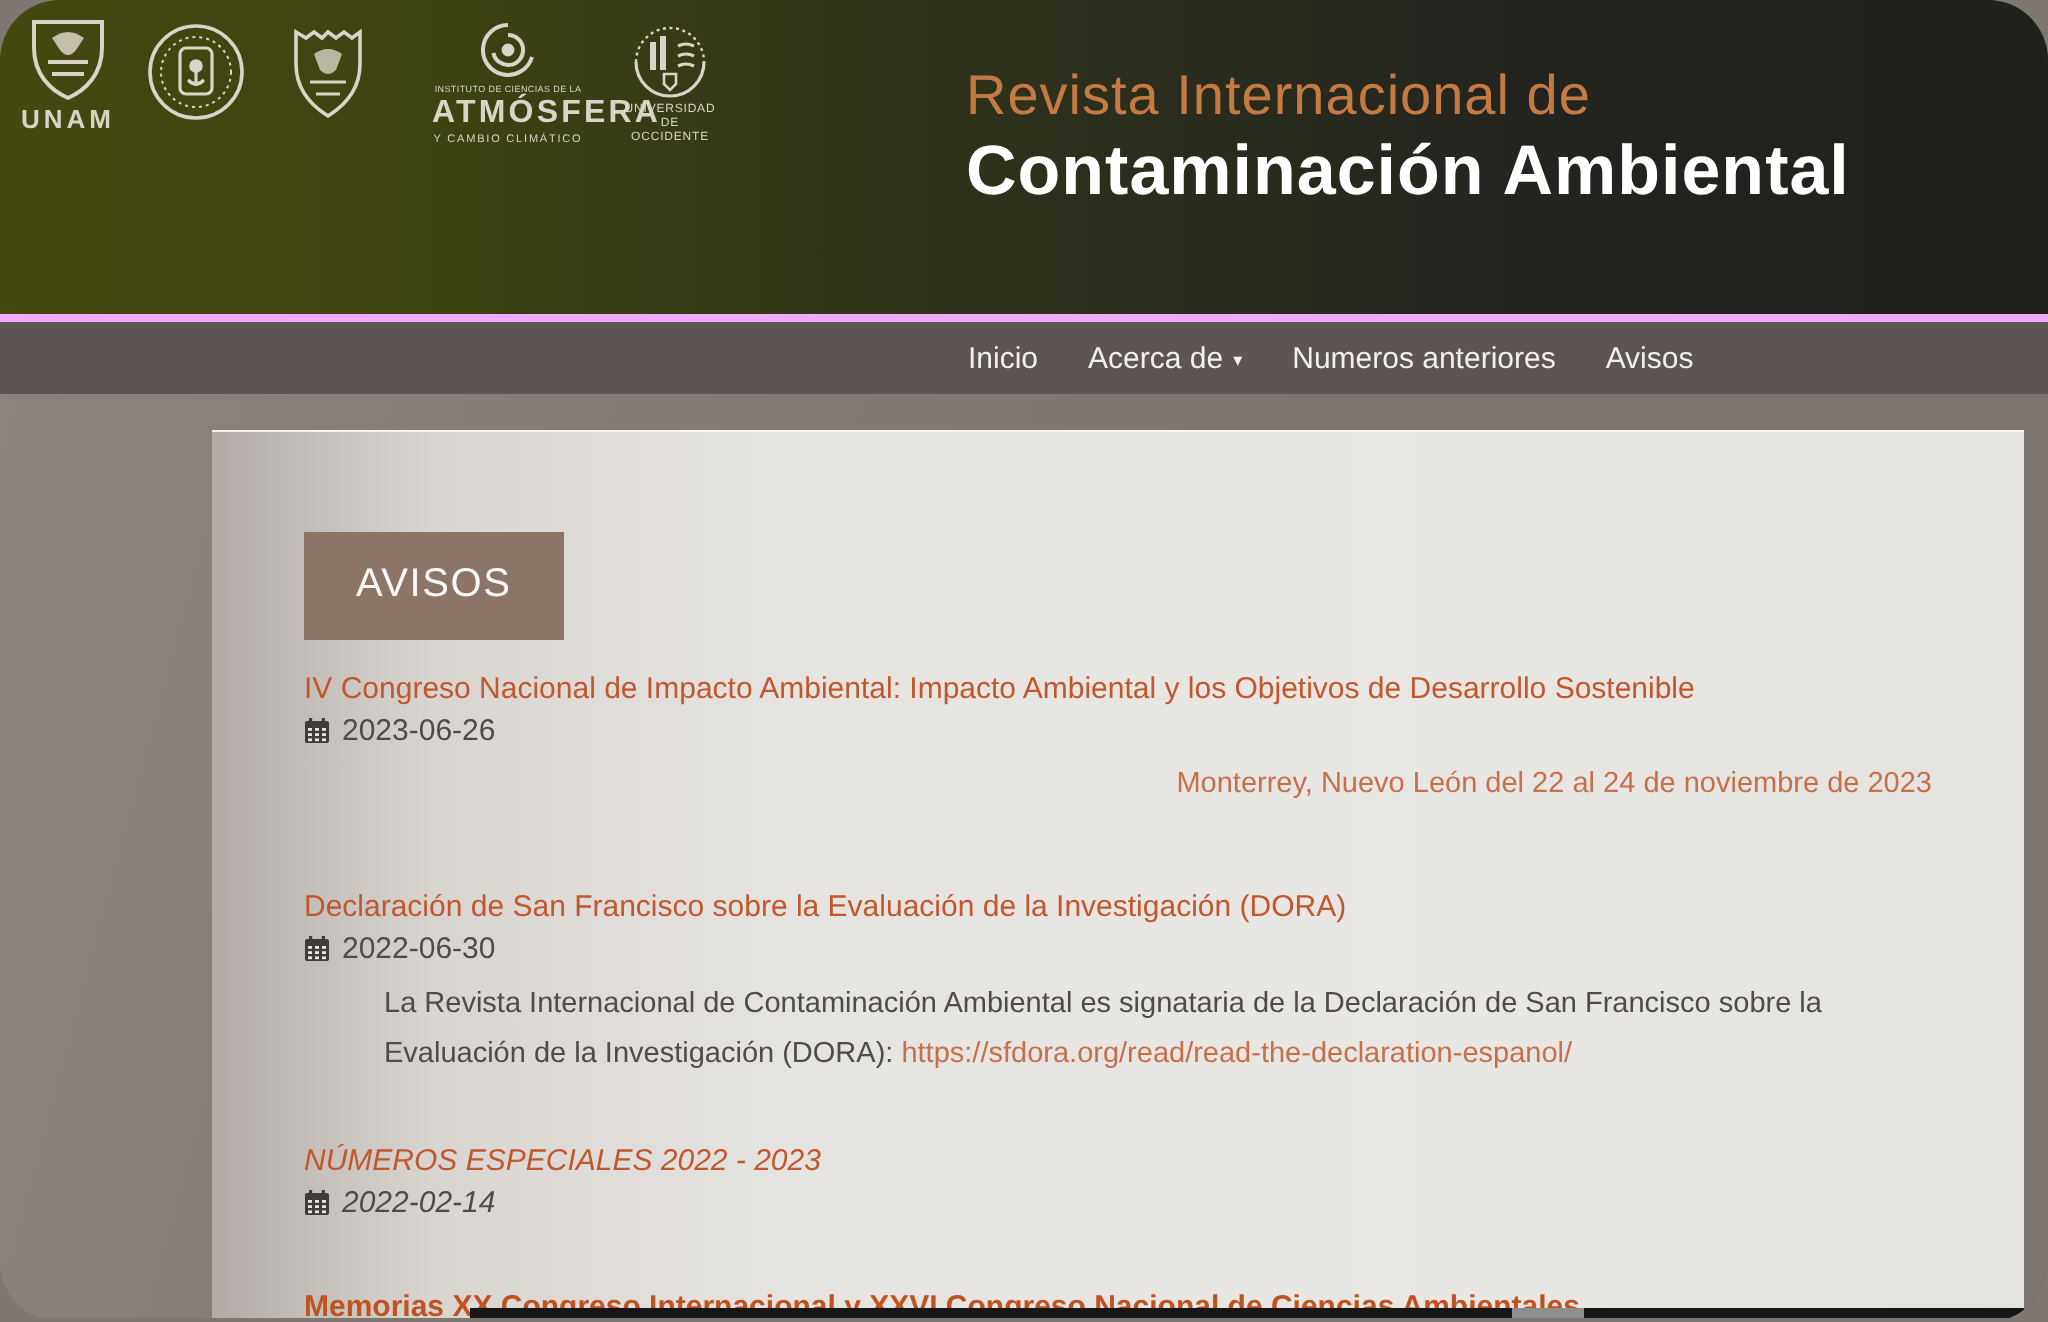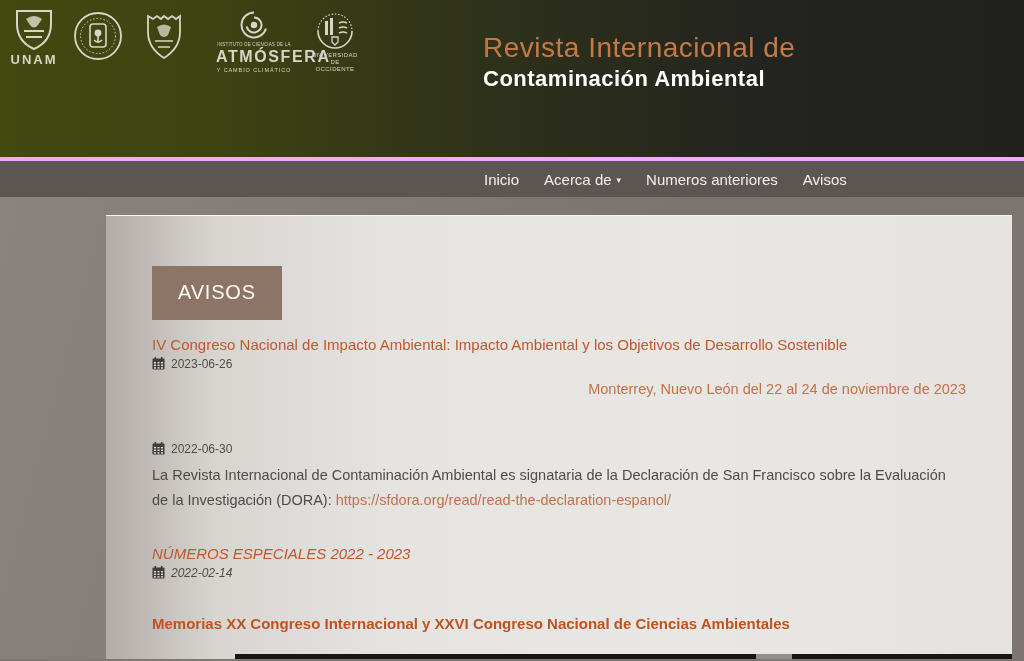--- a/index.html
+++ b/index.html
@@ -1,21 +1,21 @@
 <!DOCTYPE html>
 <html><head>
 <meta charset="utf-8">
 <style>
   * { margin:0; padding:0; box-sizing:border-box; }
   html,body { width:1024px; height:661px; overflow:hidden; }
   body {
     font-family:"Liberation Sans","DejaVu Sans",sans-serif;
     background:#7f7772;
   }
-  .viewport { width:1024px; height:661px; position:relative; overflow:hidden; }
+  .viewport { width:1024px; height:661px; position:relative; overflow:hidden;border-radius:30px; }
 
   
   .site-header {
     height:157px;
     background:linear-gradient(to right,#444910 0%,#3d4212 22%,#2d301b 50%,#232420 75%,#20211d 100%);
     position:relative;
   }
   .logos { position:absolute; top:9px; left:8px; display:flex; align-items:flex-start; color:#d9d5c6; }
   .logo { position:relative; text-align:center; }
   .logo svg { display:block; margin:0 auto; }
@@ -25,21 +25,21 @@
   .logo-seal3 { margin-left:18px; width:44px; padding-top:2px; }
   .logo-atmosfera { margin-left:30px; width:76px; padding-top:1px; }
   .logo-atmosfera .l-top { font-size:4.5px; letter-spacing:.2px; margin-top:2px; white-space:nowrap; }
   .logo-atmosfera .l-main { font-size:16px; font-weight:bold; letter-spacing:1.6px; margin-top:1px; }
   .logo-atmosfera .l-sub { font-size:5.5px; letter-spacing:.9px; margin-top:1px; }
   .logo-occidente { margin-left:16px; width:54px; padding-top:2px; }
   .logo-occidente .logo-label { font-size:6px; letter-spacing:.4px; line-height:7px; margin-top:1px; }
 
   .site-title { position:absolute; left:483px; top:33px; line-height:1.1; }
   .site-title .t1 { font-size:28px; color:#c57a44; letter-spacing:.5px; }
-  .site-title .t2 { font-size:22px; color:#ffffff; font-weight:bold; letter-spacing:.5px; margin-top:3px; }
+  .site-title .t2 { font-size:35px; color:#ffffff; font-weight:bold; letter-spacing:.5px; margin-top:3px; }
 
   
   .main-nav {
     height:40px; background:#5d5551; border-top:4px solid #f0abfc;
     display:flex; align-items:center; padding-left:484px;
   }
   .nav-item {
     color:#f2f0ee; font-size:15px; text-decoration:none; cursor:pointer;
     margin-right:25px; white-space:nowrap; display:flex; align-items:center;
   }
@@ -65,25 +65,25 @@
   }
   .announcement { }
   .announcement:nth-child(1){ margin-bottom:42px; }
   .announcement:nth-child(2){ margin-bottom:32px; }
   .announcement:nth-child(3){ margin-bottom:35px;font-style:italic; }
   .ann-title {
     display:inline-block; font-size:15px; color:#c2572c; text-decoration:none;
     line-height:18px; cursor:pointer;
   }
   .ann-title.bold { font-weight:bold; color:#c0521f; }
-  .date-row { display:flex; align-items:flex-start; margin-top:3px; color:#4e4b48; font-size:12px; }
+  .date-row { display:flex; align-items:center; margin-top:3px; color:#4e4b48; font-size:15px; }
   .date-row svg { margin-right:6px; display:block; }
   .ann-links { margin-top:7px; }
   .ann-link { display:block; font-size:14.5px; color:#c5704a; line-height:22px; text-decoration:none; cursor:pointer;text-align:right; }
-  .ann-body { margin-top:7px; font-size:14.5px; color:#4e4b48; line-height:25px; max-width:826px; }
+  .ann-body { margin-top:7px; font-size:14.5px; color:#4e4b48; line-height:25px; max-width:826px;margin-left:40px; }
   .ann-body a { color:#c5704a; text-decoration:none; cursor:pointer; }
   .cutoff {
     position:absolute; left:129px; right:0; bottom:0; height:5px;
     background:linear-gradient(to right,#161616 0,#161616 521px,#8e8e8c 521px,#8e8e8c 557px,#161616 557px,#161616 100%);
   }
 </style>
 </head>
 <body>
 
 <div class="viewport">
@@ -186,21 +186,21 @@
                   <rect x="9" y="7.6" width="2" height="1.4"></rect>
                   <rect x="2" y="10.2" width="2" height="1.4"></rect>
                   <rect x="5.5" y="10.2" width="2" height="1.4"></rect>
                   <rect x="9" y="10.2" width="2" height="1.4"></rect>
                 </g>
               </svg>
               <span>2023-06-26</span>
             </div><div class="ann-links">
               <a class="ann-link">Monterrey, Nuevo León del 22 al 24 de noviembre de 2023</a>
             </div></div>
-          <div class="announcement"><div class="date-row">
+          <div class="announcement"><a class="ann-title">Declaración de San Francisco sobre la Evaluación de la Investigación (DORA)</a><div class="date-row">
               <svg width="13" height="13" viewBox="0 0 13 13">
                 <rect x="0.5" y="1.5" width="12" height="11" rx="1" fill="#3f3c39"></rect>
                 <rect x="2.5" y="0" width="1.6" height="3" fill="#3f3c39"></rect>
                 <rect x="8.9" y="0" width="1.6" height="3" fill="#3f3c39"></rect>
                 <g fill="#e7e5e2">
                   <rect x="2" y="5" width="2" height="1.4"></rect>
                   <rect x="5.5" y="5" width="2" height="1.4"></rect>
                   <rect x="9" y="5" width="2" height="1.4"></rect>
                   <rect x="2" y="7.6" width="2" height="1.4"></rect>
                   <rect x="5.5" y="7.6" width="2" height="1.4"></rect>

